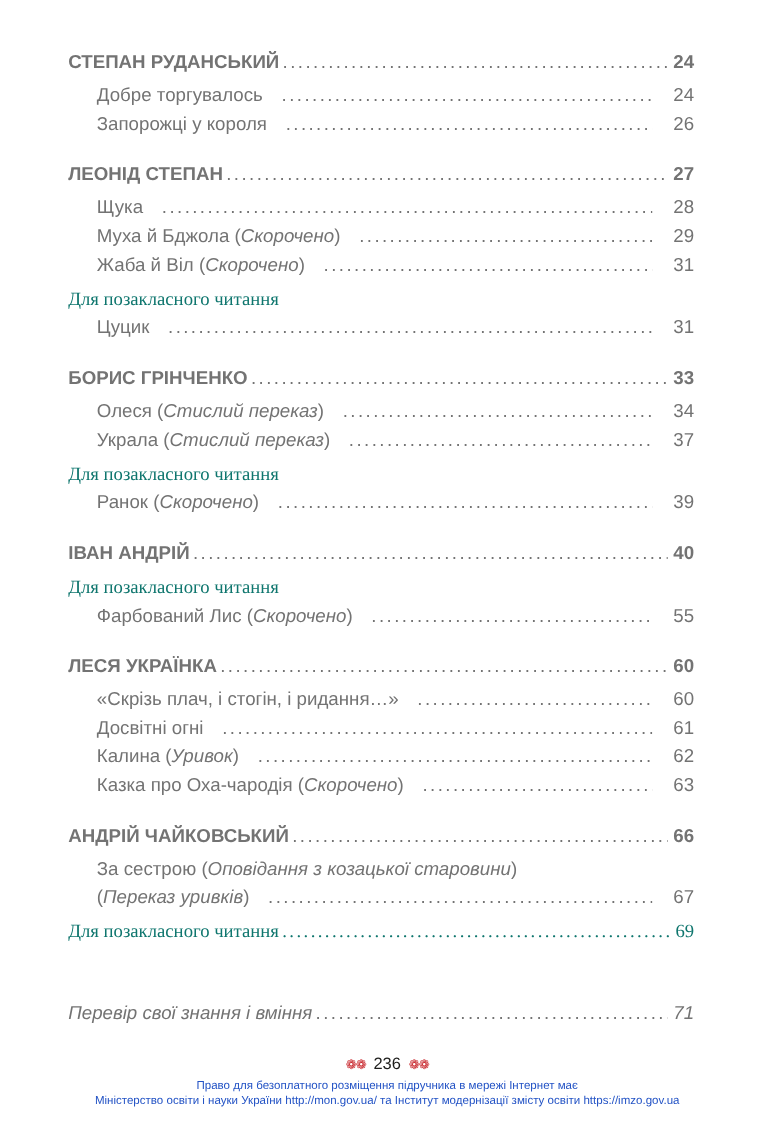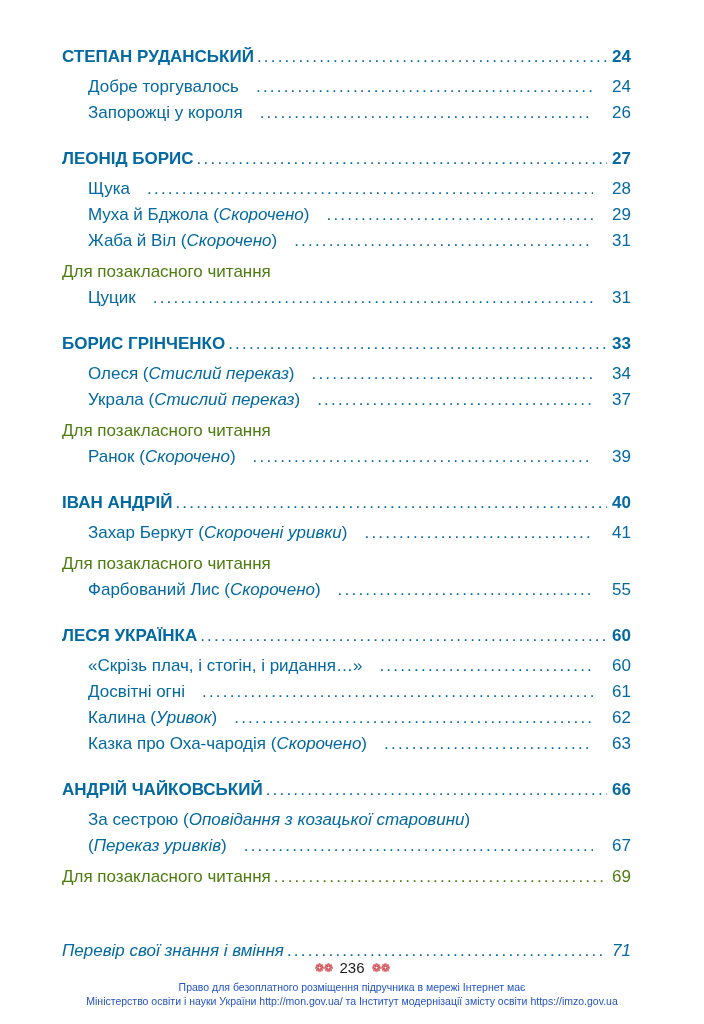--- a/index.html
+++ b/index.html
@@ -12,33 +12,34 @@
     color: #1d1d1b;
   }
   .toc {
     padding: 24px 73px 0 62px;
   }
   .row {
     display: flex;
     align-items: baseline;
     font-size: 17px;
     line-height: 26px;
-    color: #0369a1;
+    color: #737373;
   }
   .row .title { white-space: nowrap; }
   .row em { }
   .row.chapter {
     font-weight: 700;
     margin-top: 20px;
     margin-bottom: 4px;
   }
   .row.item { padding-left: 26px; gap: 14px; }
   .row.note, .row.note-paged {
-    color: #4d7c0f;
+    color: #0f766e;
     margin-top: 5px;
+    font-family: Liberation Serif, serif;
   }
   .row.review { font-style: italic; margin-top: 48px; }
   .leader {
     flex: 1 1 auto;
     overflow: hidden;
     white-space: nowrap;
     min-width: 10px;
     margin: 0 3px;
     font-weight: 400;
     font-style: normal;
@@ -91,21 +92,21 @@
         <span class="title"><span>Добре торгувалось</span></span>
         <span class="leader"></span>
         <span class="pg">24</span>
       </div>
       <div class="row item">
         <span class="title"><span>Запорожці у короля</span></span>
         <span class="leader"></span>
         <span class="pg">26</span>
       </div>
       <div class="row chapter">
-        <span class="title"><span>ЛЕОНІД БОРИС</span></span>
+        <span class="title"><span>ЛЕОНІД СТЕПАН</span></span>
         <span class="leader"></span>
         <span class="pg">27</span>
       </div>
       <div class="row item">
         <span class="title"><span>Щука</span></span>
         <span class="leader"></span>
         <span class="pg">28</span>
       </div>
       <div class="row item">
         <span class="title"><span>Муха й Бджола (</span><em>Скорочено</em><span>) </span></span>
@@ -145,25 +146,20 @@
       </div>
       <div class="row item">
         <span class="title"><span>Ранок (</span><em>Скорочено</em><span>)</span></span>
         <span class="leader"></span>
         <span class="pg">39</span>
       </div>
       <div class="row chapter">
         <span class="title"><span>ІВАН АНДРІЙ </span></span>
         <span class="leader"></span>
         <span class="pg">40</span>
-      </div>
-      <div class="row item">
-        <span class="title"><span>Захар Беркут (</span><em>Скорочені уривки</em><span>) </span></span>
-        <span class="leader"></span>
-        <span class="pg">41</span>
       </div>
       <div class="row note">
         <span class="title"><span>Для позакласного читання</span></span>
       </div>
       <div class="row item">
         <span class="title"><span>Фарбований Лис (</span><em>Скорочено</em><span>) </span></span>
         <span class="leader"></span>
         <span class="pg">55</span>
       </div>
       <div class="row chapter">

